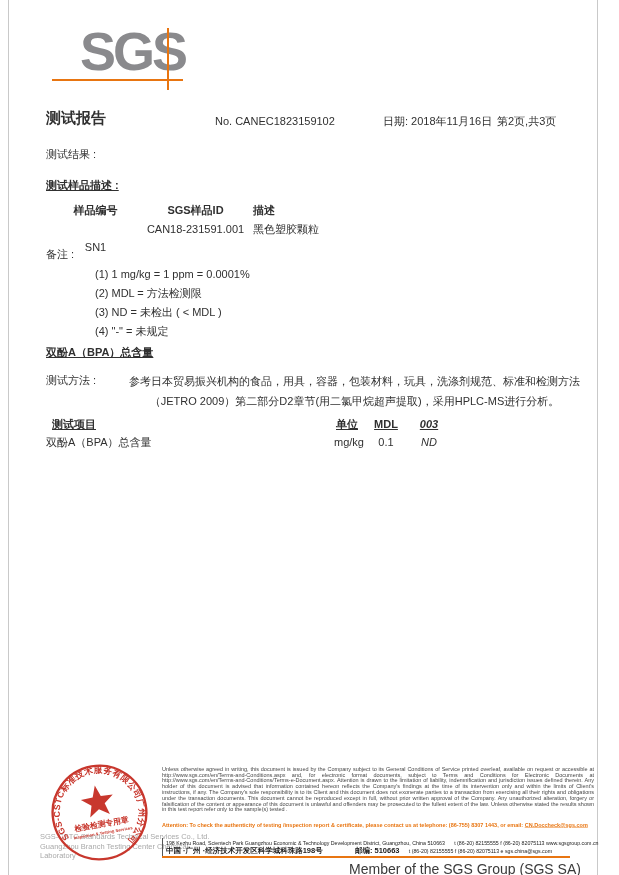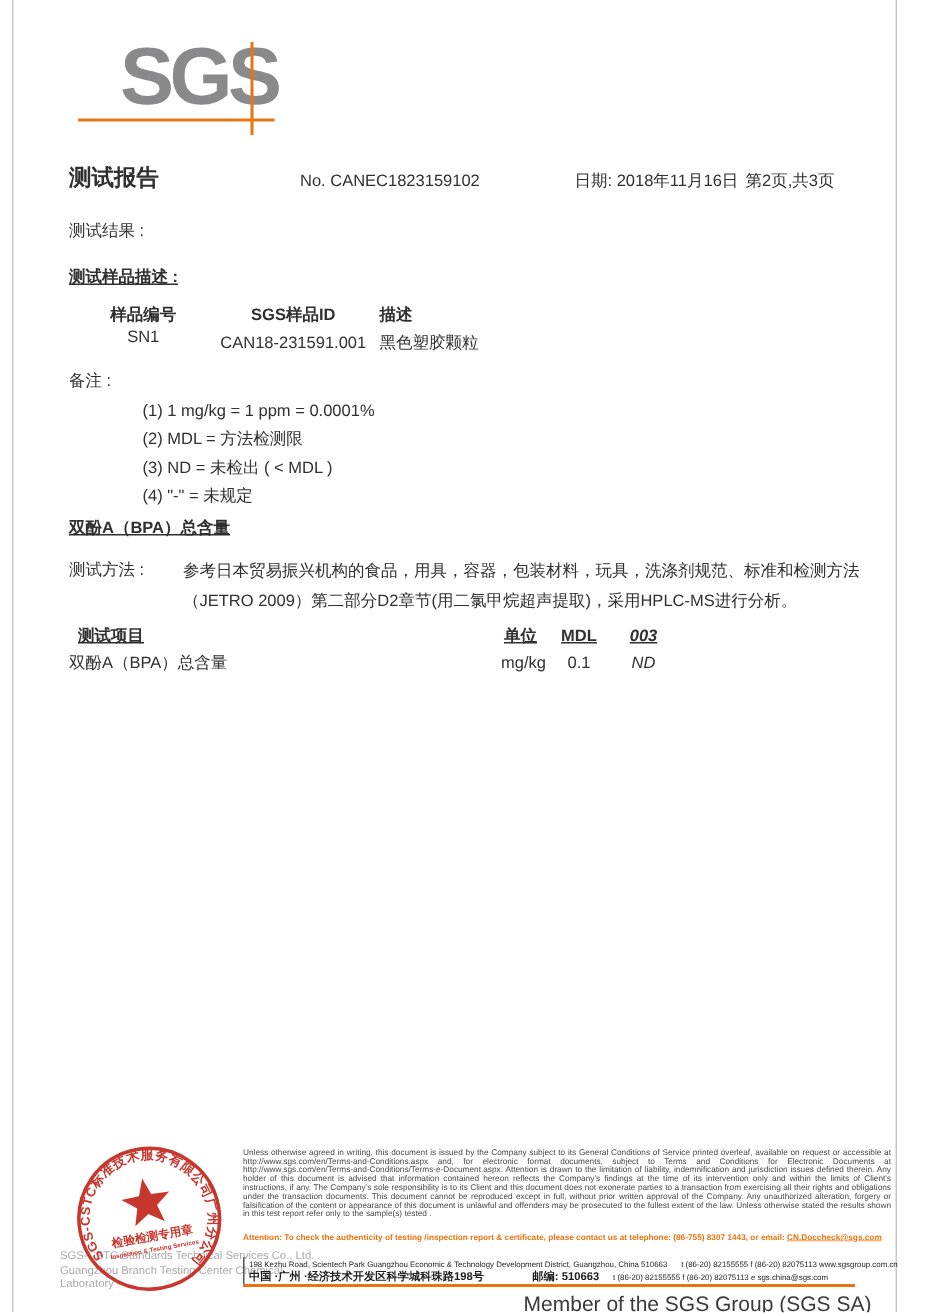--- a/index.html
+++ b/index.html
@@ -10,21 +10,21 @@
   .abs{position:absolute;}
   .border-line{position:absolute;top:0;bottom:0;width:1px;background:#c9c9c9;}
   .logo-text{font-weight:bold;font-size:54px;line-height:50px;color:#8a8a8d;letter-spacing:-3px;}
   .orange{background:#e87511;}
   .h-title{font-size:15px;font-weight:bold;}
   .t11{font-size:11px;line-height:14px;}
   .bold{font-weight:bold;}
   .ul{text-decoration:underline;}
   .it{font-style:italic;}
   .cell-c{text-align:center;}
-  .method{width:465px;line-height:20px;font-size:11px;}
+  .method{width:465px;line-height:20px;font-size:11px;text-align:center;}
   .scaled{transform:scale(0.5);transform-origin:0 0;}
   .legal{width:864px;font-size:11px;line-height:11.6px;text-align:justify;color:#474747;}
   .attn{width:864px;font-size:11px;line-height:12px;font-weight:bold;color:#e87511;}
   .addr{width:864px;white-space:nowrap;color:#1c1c1c;}
   .addr .en{font-size:10.5px;}
   .addr .cn{font-size:15px;font-weight:bold;}
   .addr .gap{display:inline-block;width:14px;}
   .company{font-size:7.5px;line-height:9.5px;color:#a9a9a9;}
   .member{font-size:14px;color:#3a3a3a;text-align:center;width:260px;}
   .stamp-svg{transform:rotate(-10deg);}
@@ -35,33 +35,33 @@
 <div class="page">
 
   <div class="border-line" style="left:8px;"></div>
   <div class="border-line" style="left:597px;"></div>
 
   <div class="abs logo-text" style="left:80px;top:26px;">SGS</div>
   <div class="abs orange" style="left:52px;top:79px;width:131px;height:2px;"></div>
   <div class="abs orange" style="left:167px;top:28px;width:2px;height:62px;"></div>
 
   <div class="abs h-title" style="left:46px;top:109px;">测试报告</div>
-  <div class="abs t11" style="left:200px;top:114px;">No. CANEC1823159102</div>
+  <div class="abs t11" style="left:215px;top:114px;">No. CANEC1823159102</div>
   <div class="abs t11" style="left:383px;top:114px;">日期: 2018年11月16日</div>
   <div class="abs t11" style="left:497px;top:114px;">第2页,共3页</div>
 
   <div class="abs t11" style="left:46px;top:147px;">测试结果 :</div>
 
   <div class="abs t11 bold ul" style="left:46px;top:178px;">测试样品描述 :</div>
 
   <div class="abs t11 bold cell-c" style="left:58px;top:203px;width:75px;">样品编号</div>
   <div class="abs t11 bold cell-c" style="left:138px;top:203px;width:115px;">SGS样品ID</div>
   <div class="abs t11 bold" style="left:253px;top:203px;">描述</div>
 
-  <div class="abs t11 cell-c" style="left:58px;top:218px;width:75px;">SN1</div>
+  <div class="abs t11 cell-c" style="left:58px;top:240px;width:75px;">SN1</div>
   <div class="abs t11 cell-c" style="left:138px;top:222px;width:115px;">CAN18-231591.001</div>
   <div class="abs t11" style="left:253px;top:222px;">黑色塑胶颗粒</div>
 
   <div class="abs t11" style="left:46px;top:247px;">备注 :</div>
   <div class="abs t11" style="left:95px;top:267px;">(1) 1 mg/kg = 1 ppm = 0.0001%</div>
   <div class="abs t11" style="left:95px;top:286px;">(2) MDL = 方法检测限</div>
   <div class="abs t11" style="left:95px;top:305px;">(3) ND = 未检出 ( &lt; MDL )</div>
   <div class="abs t11" style="left:95px;top:324px;">(4) "-" = 未规定</div>
 
   <div class="abs t11 bold ul" style="left:46px;top:345px;">双酚A（BPA）总含量</div>

